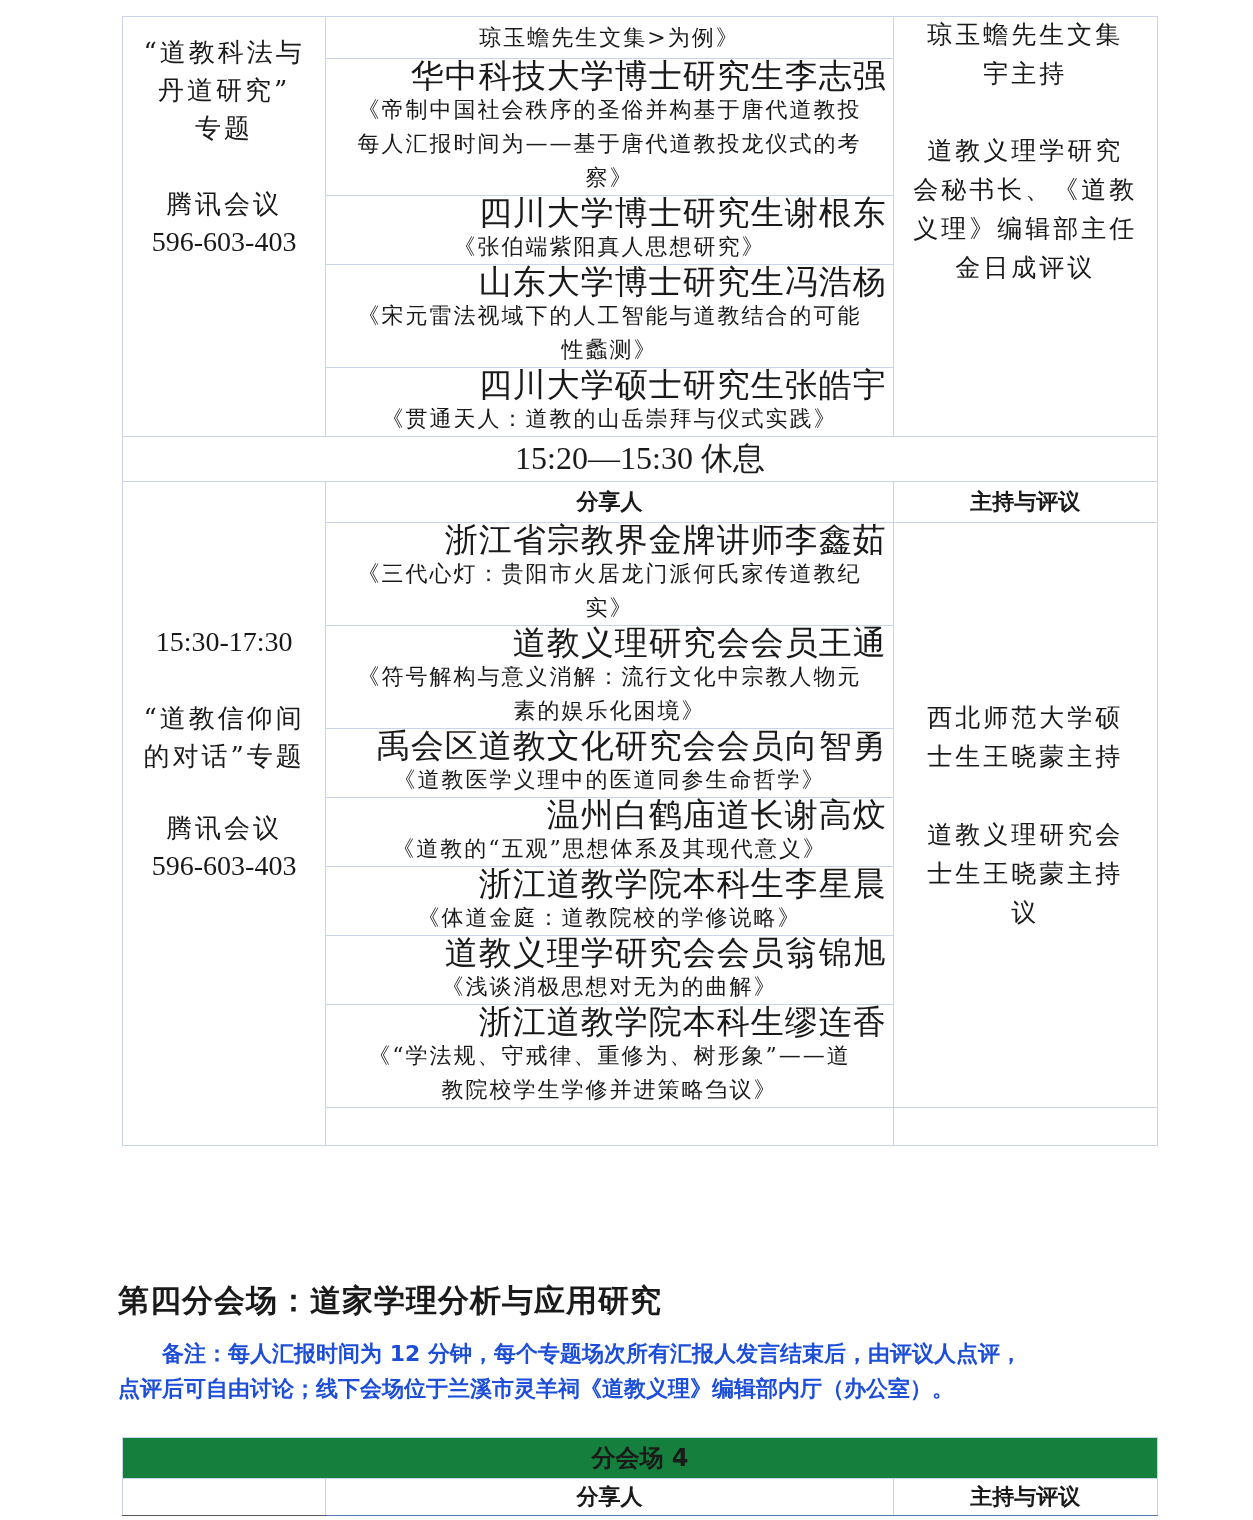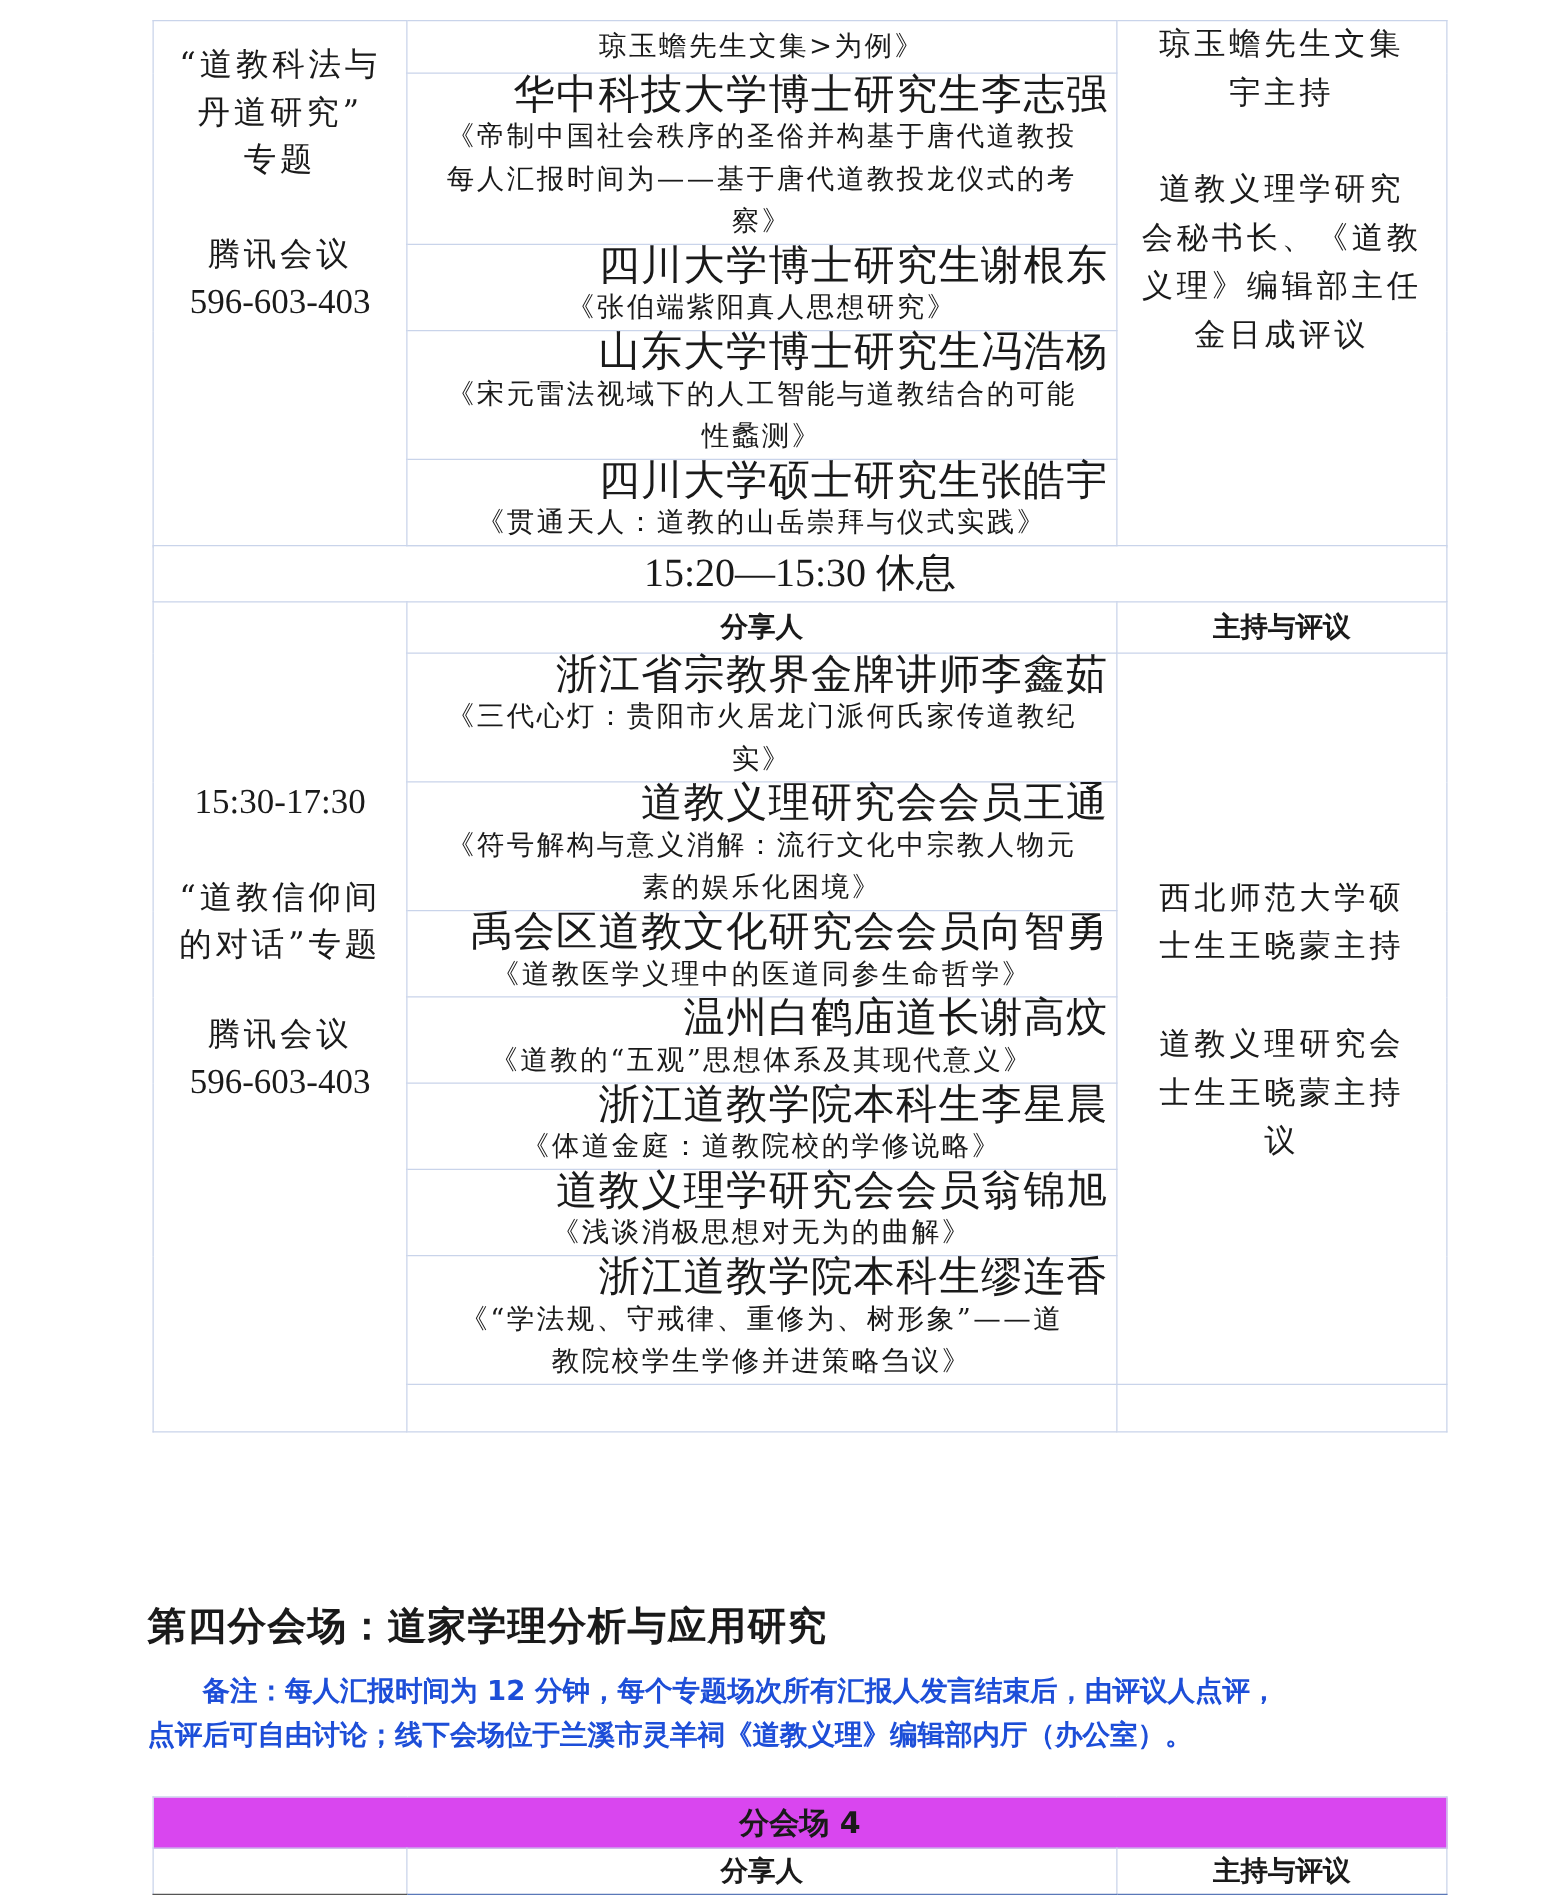--- a/index.html
+++ b/index.html
@@ -20,21 +20,21 @@
   .break { font-family: "Liberation Serif", serif; font-size: 32px; height: 40px; }
   .host { font-size: 25px; line-height: 39px; letter-spacing: 3px; }
   .gap { height: 38px; }
   h2 { position: absolute; left: 118px; top: 1280px; margin: 0; font-family: "DejaVu Sans", "Liberation Sans", sans-serif;
        font-size: 31px; font-weight: bold; letter-spacing: 1px; }
   .note { position: absolute; left: 118px; top: 1336px; width: 1040px; margin: 0;
           font-family: "DejaVu Sans", "Liberation Sans", sans-serif; font-size: 22px; line-height: 35px; font-weight: bold; color: #1d4ed8; }
   .note .indent { display: inline-block; width: 44px; }
   .t2 { left: 122px; top: 1437px; width: 1036px; border-top: 1.5px solid #5a78b8; }
   .t2 td { border-color: #c9d4ea; }
-  .t2 .band { background: #d946ef; height: 40px; font-family: "DejaVu Sans", "Liberation Sans", sans-serif; font-weight: bold; font-size: 24px; }
+  .t2 .band { background: #15803d; height: 40px; font-family: "DejaVu Sans", "Liberation Sans", sans-serif; font-weight: bold; font-size: 24px; }
   .t2 .hdr2 { height: 36px; font-family: "DejaVu Sans", "Liberation Sans", sans-serif; font-weight: bold; font-size: 22px; border-bottom: 1.5px solid #5a78b8; }
   .t2 .lead { border-top: 1.5px solid #555; border-bottom: 1.5px solid #555; }
 </style>
 </head>
 <body>
 
 <table class="t1">
   <colgroup>
       <col class="c1">
       <col class="c2">

